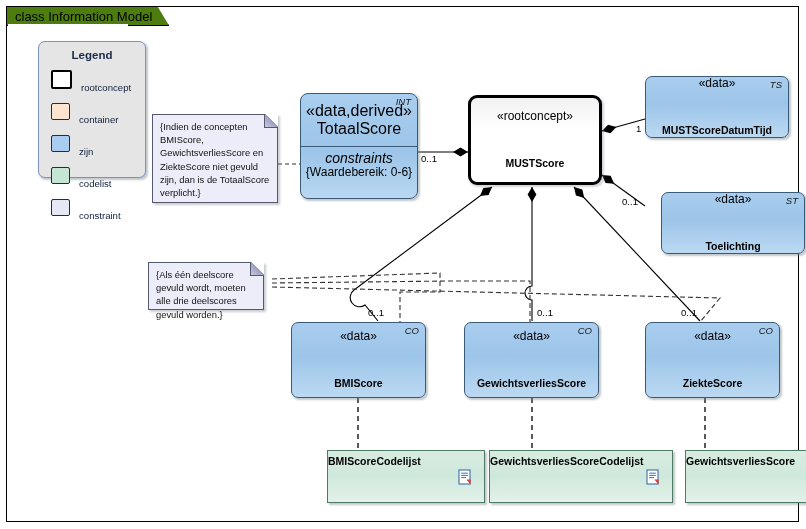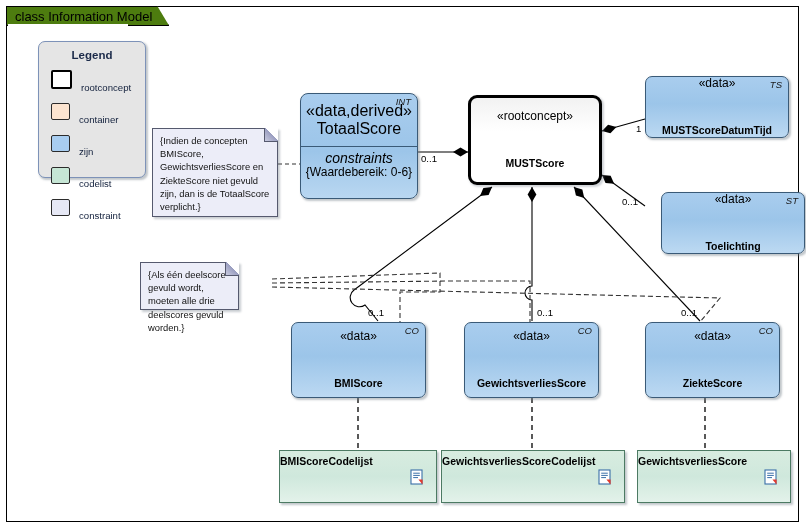--- a/index.html
+++ b/index.html
@@ -24,21 +24,21 @@
   .node .stereo{font-size:12px;line-height:13px;}
   .node .nm{font-weight:bold;font-size:10.5px;line-height:14px;}
   .tagcorner{position:absolute;right:6px;top:2px;font-size:9.5px;font-style:italic;color:#1a1a1a;}
 
   .data-node{background:linear-gradient(180deg,#a9cdee 0%,#9cc5e9 45%,#bcd9f2 100%);
              border:1.1px solid #3a5a77;box-shadow:1.5px 1.5px 2px rgba(120,130,140,.45);}
   .root-node{background:linear-gradient(180deg,#f2f2f2 0%,#ffffff 40%,#ffffff 100%);
              border:3px solid #000;border-radius:9px;box-shadow:1.5px 1.5px 2px rgba(120,130,140,.35);}
   .codelist-node{background:linear-gradient(180deg,#d8ece0 0%,#cfe8dc 50%,#e3f2ea 100%);
              border:1.1px solid #4c7a63;box-shadow:1.5px 1.5px 2px rgba(120,130,140,.45);
-             flex-direction:row;justify-content:center;position:absolute;}
+             flex-direction:row;justify-content:center;position:absolute;margin-left:48px;}
   .codelist-node .nm{font-weight:bold;font-size:10.5px;}
   .cl-icon{position:absolute;right:12px;top:50%;transform:translateY(-50%);width:14px;height:16px;}
 
   
   .comp-node{position:absolute;box-sizing:border-box;border-radius:8px;
     background:linear-gradient(180deg,#a9cdee 0%,#9cc5e9 55%,#b9d7f1 100%);
     border:1.1px solid #3a5a77;box-shadow:1.5px 1.5px 2px rgba(120,130,140,.45);
     display:flex;flex-direction:column;}
   .comp-top{flex:0 0 auto;display:flex;flex-direction:column;align-items:center;justify-content:center;
     position:relative;height:52px;}
@@ -128,26 +128,26 @@
     <div class="legend-row">
       <span class="sw" style="background:#c6e6d5"></span>
       <span class="legend-lbl">codelist</span>
     </div>
     <div class="legend-row">
       <span class="sw" style="background:#e6e8f5"></span>
       <span class="legend-lbl">constraint</span>
     </div>
   </div>
 
-  <div class="note" style="left:152px;top:128px;width:126px;height:89px;">
+  <div class="note" style="left:152px;top:114px;width:126px;height:89px;">
     <div class="fold"></div>
     <span>{Indien de concepten BMIScore, GewichtsverliesScore en ZiekteScore niet gevuld zijn, dan is de TotaalScore verplicht.}</span>
   </div>
 
-  <div class="note" style="left:140px;top:262px;width:99px;height:48px;">
+  <div class="note" style="left:148px;top:262px;width:116px;height:48px;">
     <div class="fold"></div>
     <span>{Als één deelscore gevuld wordt, moeten alle drie deelscores gevuld worden.}</span>
   </div>
 
   <div class="comp-node" style="left:300px;top:93px;width:118px;height:106px;">
     <div class="comp-top">
       <span class="tagcorner">INT</span>
       <span class="stereo">«data,derived»</span>
       <span class="nm">TotaalScore</span>
     </div>

